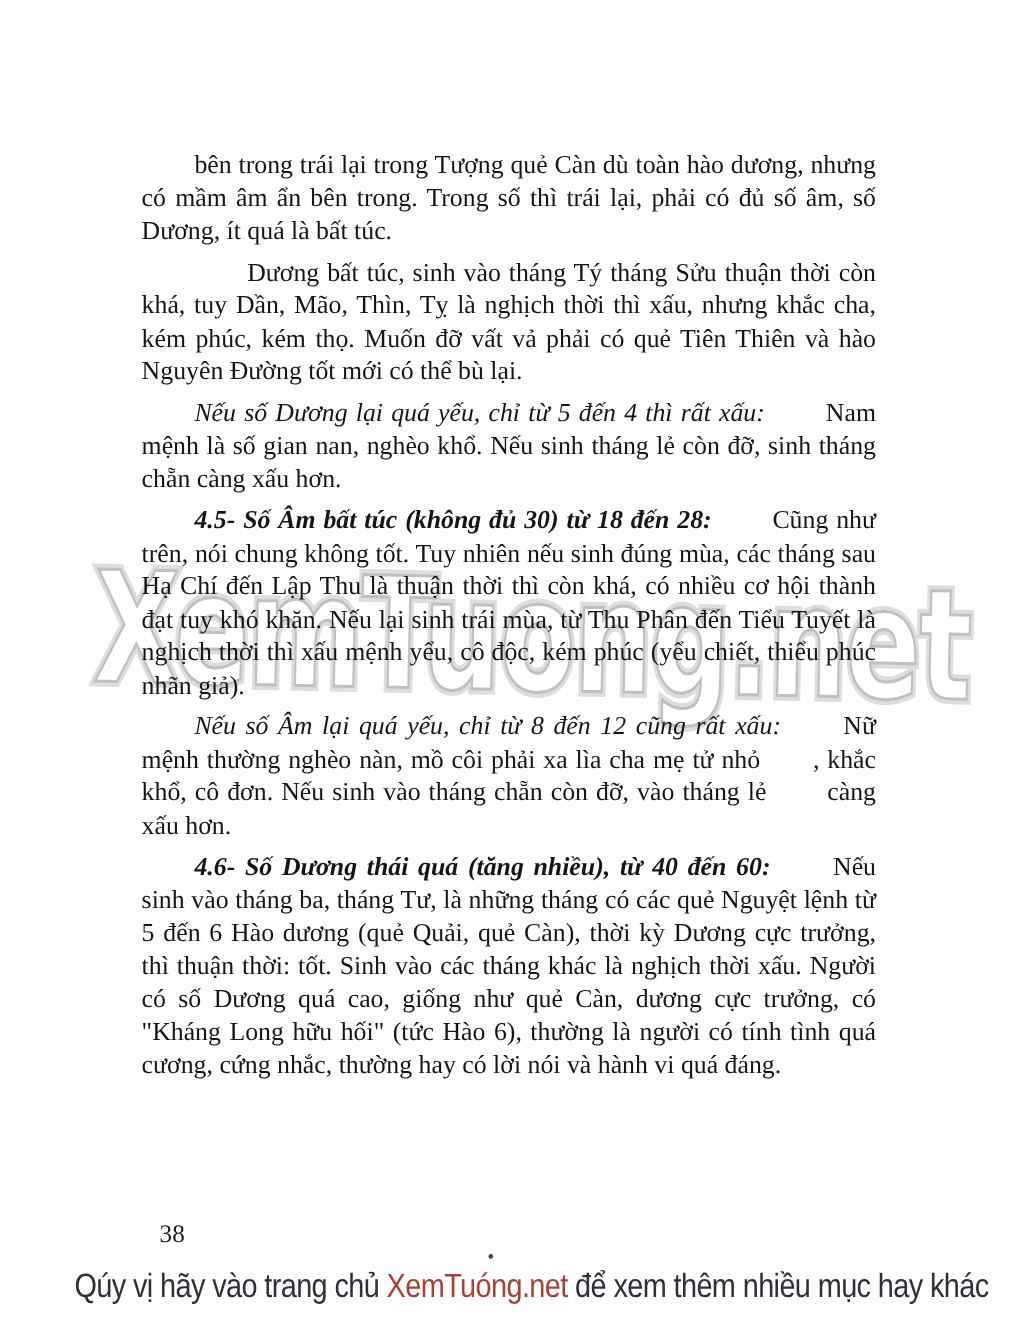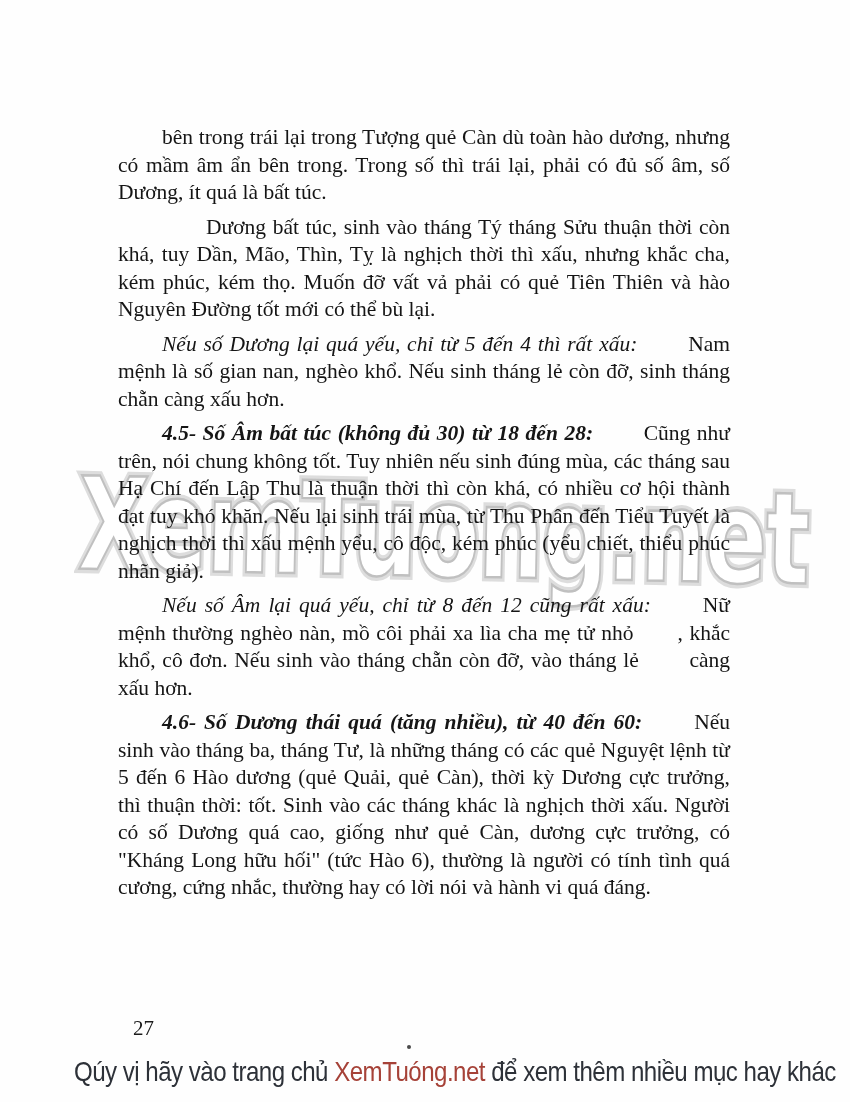--- a/index.html
+++ b/index.html
@@ -77,21 +77,21 @@
     height: 4px;
     background: #4a4a4a;
     border-radius: 50%;
     z-index: 2;
   }
 
   
   .footer {
     position: absolute;
     top: 1056px;
-    left: 12px;
+    left: 0;
     width: 742px;
     text-align: center;
     z-index: 2;
   }
   .footer-inner {
     display: inline-block;
     white-space: nowrap;
     font-family: "Liberation Sans", "DejaVu Sans", sans-serif;
     font-size: 28px;
     letter-spacing: -0.6px;
@@ -113,21 +113,21 @@
 
   <div class="text-block">
       <p class="para"><span class="seg-normal">bên trong trái lại trong Tượng quẻ Càn dù toàn hào dương, nhưng có mầm âm ẩn bên trong. Trong số thì trái lại, phải có đủ số âm, số Dương, ít quá là bất túc.</span></p>
       <p class="para indent"><span class="seg-normal">Dương bất túc, sinh vào tháng Tý tháng Sửu thuận thời còn khá, tuy Dần, Mão, Thìn, Tỵ là nghịch thời thì xấu, nhưng khắc cha, kém phúc, kém thọ. Muốn đỡ vất vả phải có quẻ Tiên Thiên và hào Nguyên Đường tốt mới có thể bù lại.</span></p>
       <p class="para indent"><span class="seg-italic">Nếu số Dương lại quá yếu, chỉ từ 5 đến 4 thì rất xấu:</span><span class="seg-normal"> Nam mệnh là số gian nan, nghèo khổ. Nếu sinh tháng lẻ còn đỡ, sinh tháng chẵn càng xấu hơn.</span></p>
       <p class="para indent"><span class="seg-bold-italic">4.5- Số Âm bất túc (không đủ 30) từ 18 đến 28:</span><span class="seg-normal"> Cũng như trên, nói chung không tốt. Tuy nhiên nếu sinh đúng mùa, các tháng sau Hạ Chí đến Lập Thu là thuận thời thì còn khá, có nhiều cơ hội thành đạt tuy khó khăn. Nếu lại sinh trái mùa, từ Thu Phân đến Tiểu Tuyết là nghịch thời thì xấu mệnh yểu, cô độc, kém phúc (yểu chiết, thiểu phúc nhãn giả).</span></p>
       <p class="para indent"><span class="seg-italic">Nếu số Âm lại quá yếu, chỉ từ 8 đến 12 cũng rất xấu:</span><span class="seg-normal"> Nữ mệnh thường nghèo nàn, mồ côi phải xa lìa cha mẹ </span><span class="seg-bold">tử nhỏ</span><span class="seg-normal">, khắc khổ, cô đơn. Nếu sinh vào tháng chẵn còn đỡ, vào </span><span class="seg-bold">tháng lẻ</span><span class="seg-normal"> càng xấu hơn.</span></p>
       <p class="para indent"><span class="seg-bold-italic">4.6- Số Dương thái quá (tăng nhiều), từ 40 đến 60:</span><span class="seg-normal"> Nếu sinh vào tháng ba, tháng Tư, là những tháng có các quẻ Nguyệt lệnh từ 5 đến 6 Hào dương (quẻ Quải, quẻ Càn), thời kỳ Dương cực trưởng, thì thuận thời: tốt. Sinh vào các tháng khác là nghịch thời xấu. Người có số Dương quá cao, giống như quẻ Càn, dương cực trưởng, có "Kháng Long hữu hối" (tức Hào 6), thường là người có tính tình quá cương, cứng nhắc, thường hay có lời nói và hành vi quá đáng.</span></p>
     </div>
 
-  <div class="page-number">27</div>
+  <div class="page-number">38</div>
 
   <div class="artifact-dot"></div>
 
   <div class="footer">
     <span class="footer-inner" style="color: rgb(45, 49, 56);">
       <span class="prefix">Qúy vị hãy vào trang chủ </span><span class="site" style="color: rgb(166, 66, 56);">XemTuóng.net</span><span class="suffix"> để xem thêm nhiều mục hay khác</span>
     </span>
   </div>
 
 </div>

